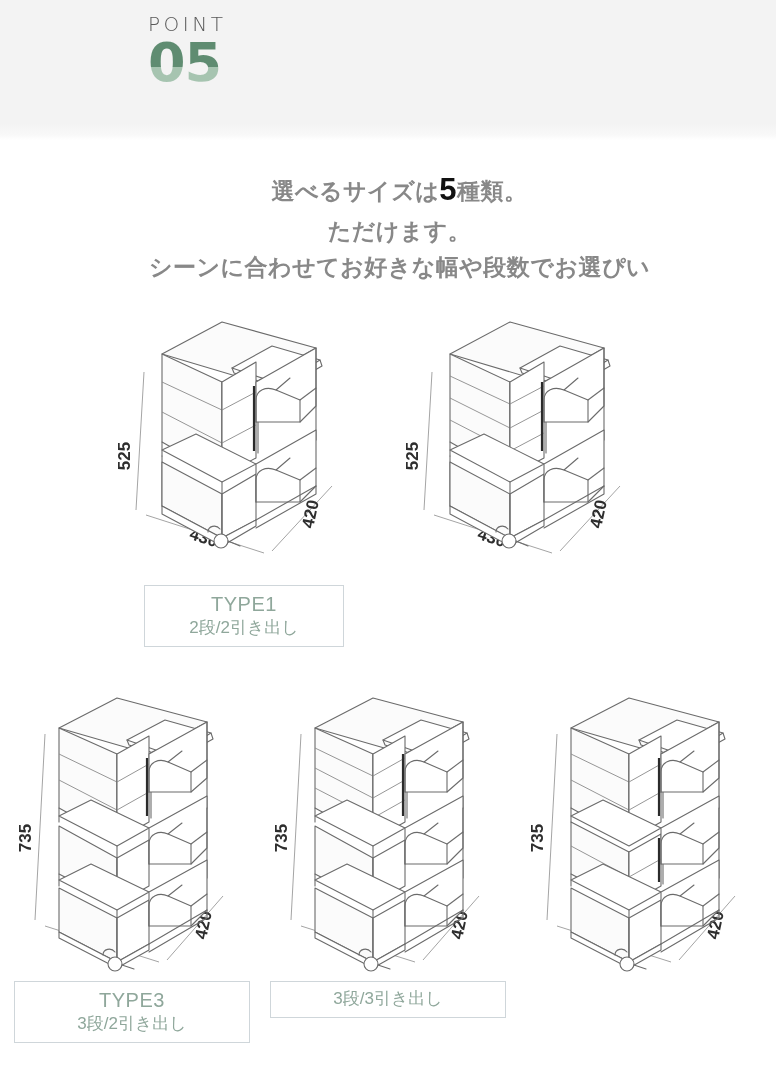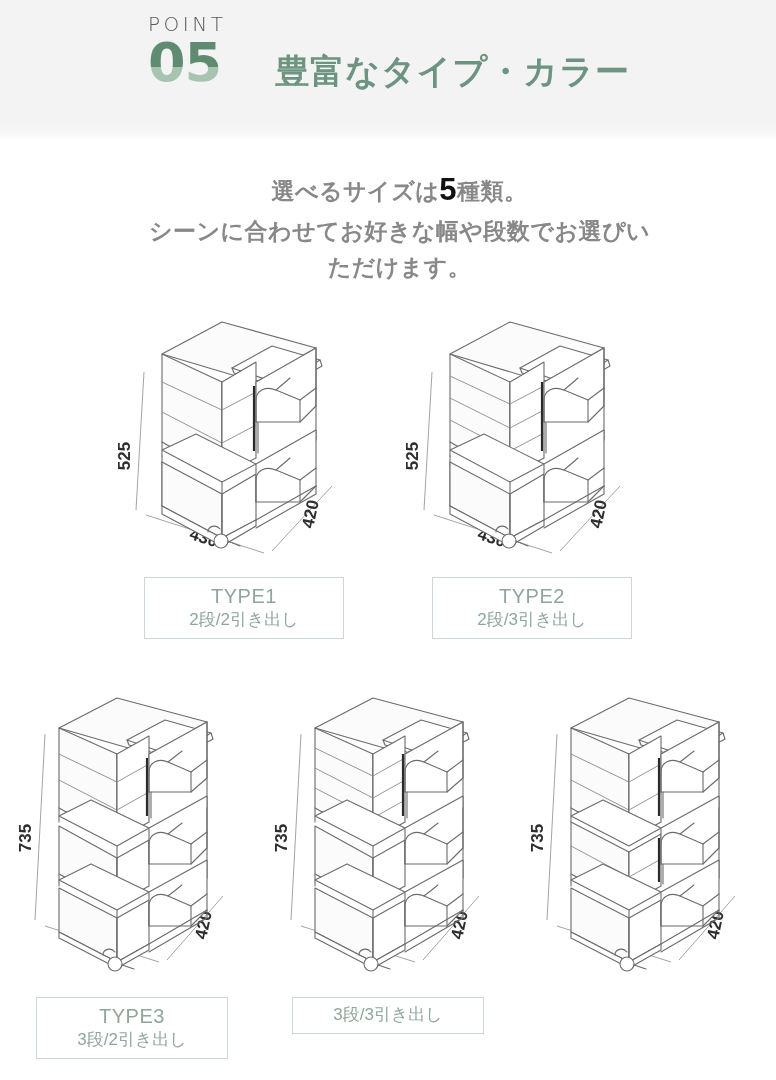--- a/index.html
+++ b/index.html
@@ -33,23 +33,22 @@
     letter-spacing: 3.5px;
     color: #585858;
     font-weight: 300;
     line-height: 1;
     font-family: "DejaVu Sans", sans-serif;
     -webkit-text-stroke: 0px;
   }
 
   .title-row {
     display: flex;
-    align-items: flex-end;
+    align-items: flex-start;
     margin-top: 2px;
-    gap: 40px;
   }
 
   .big-number {
     font-size: 54px;
     font-weight: bold;
     line-height: 1;
     letter-spacing: -1px;
     background: linear-gradient(to bottom, #5f8c71 0%, #5f8c71 58%, #a6c4b0 58%, #a6c4b0 100%);
     -webkit-background-clip: text;
     background-clip: text;
@@ -118,22 +117,22 @@
 
   
   .type-box {
     border: 1px solid #cfd6da;
     background: #ffffff;
     text-align: center;
     color: #8a9e93;
     padding: 6px 10px 8px 10px;
     line-height: 1.25;
   }
-  .row-top .type-box { width: 200px; margin-top: 12px; }
-  .row-bot .type-box { width: 192px; margin-top: 24px; }
+  .row-top .type-box { width: 200px; margin-top: 20px; }
+  .row-bot .type-box { width: 236px; margin-top: 8px; }
 
   .type-name {
     display: block;
     font-size: 20px;
     letter-spacing: 0.5px;
     color: #8fa79b;
     font-weight: 400;
   }
   .type-spec {
     display: block;
@@ -158,31 +157,30 @@
   }
 </style>
 </head>
 <body>
 
 <div class="header-band">
   <div class="header-inner">
     <div class="point-label">POINT</div>
     <div class="title-row">
       <span class="big-number">05</span>
-      <span class="title-jp">豊富なタイプ・カラー</span>
     </div>
   </div>
 </div>
 
 <div class="subtitle">
   <div>
     <span>選べるサイズは</span><span class="emph">5</span><span>種類。</span>
   </div>
+  <div>ただけます。</div>
   <div>シーンに合わせてお好きな幅や段数でお選ぴい</div>
-  <div>ただけます。</div>
 </div>
 
 <div class="row row-top">
 
   <div class="cell">
     <svg class="illus" width="280" height="255" viewBox="0 0 280 255">
 
       <path class="ln-dim" d="M40 62 L32 200"></path>
       <text class="dimtxt" transform="translate(26,146) rotate(-90)" text-anchor="middle">525</text>
 
@@ -288,24 +286,20 @@
       <path class="ln" d="M196 170 L212 158"></path>
       <path class="ln" d="M172 160 L186 148"></path>
       <path class="face" d="M58 196 L118 228 L152 210 L152 216 L118 236 L58 204 Z"></path>
       <path class="ln" d="M152 210 L212 176"></path>
       <path class="ln" d="M212 176 L212 184 L152 218"></path>
       <circle class="face" cx="117" cy="231" r="7"></circle>
       <path class="ln" d="M104 222 C104 216 112 214 116 219"></path>
       <path class="ln" d="M124 231 L136 236"></path>
     </svg>
 
-    <div class="type-box">
-      <span class="type-name">TYPE2</span>
-      <span class="type-spec">2段/3引き出し</span>
-    </div>
   </div>
 </div>
 
 <div class="row row-bot">
 
   <div class="cell">
     <svg class="illus" width="250" height="285" viewBox="0 0 250 285">
       <path class="ln-dim" d="M38 46 L28 232"></path>
       <text class="dimtxt" transform="translate(24,150) rotate(-90)" text-anchor="middle">735</text>
       <path class="ln-dim" d="M38 238 L152 274"></path>

